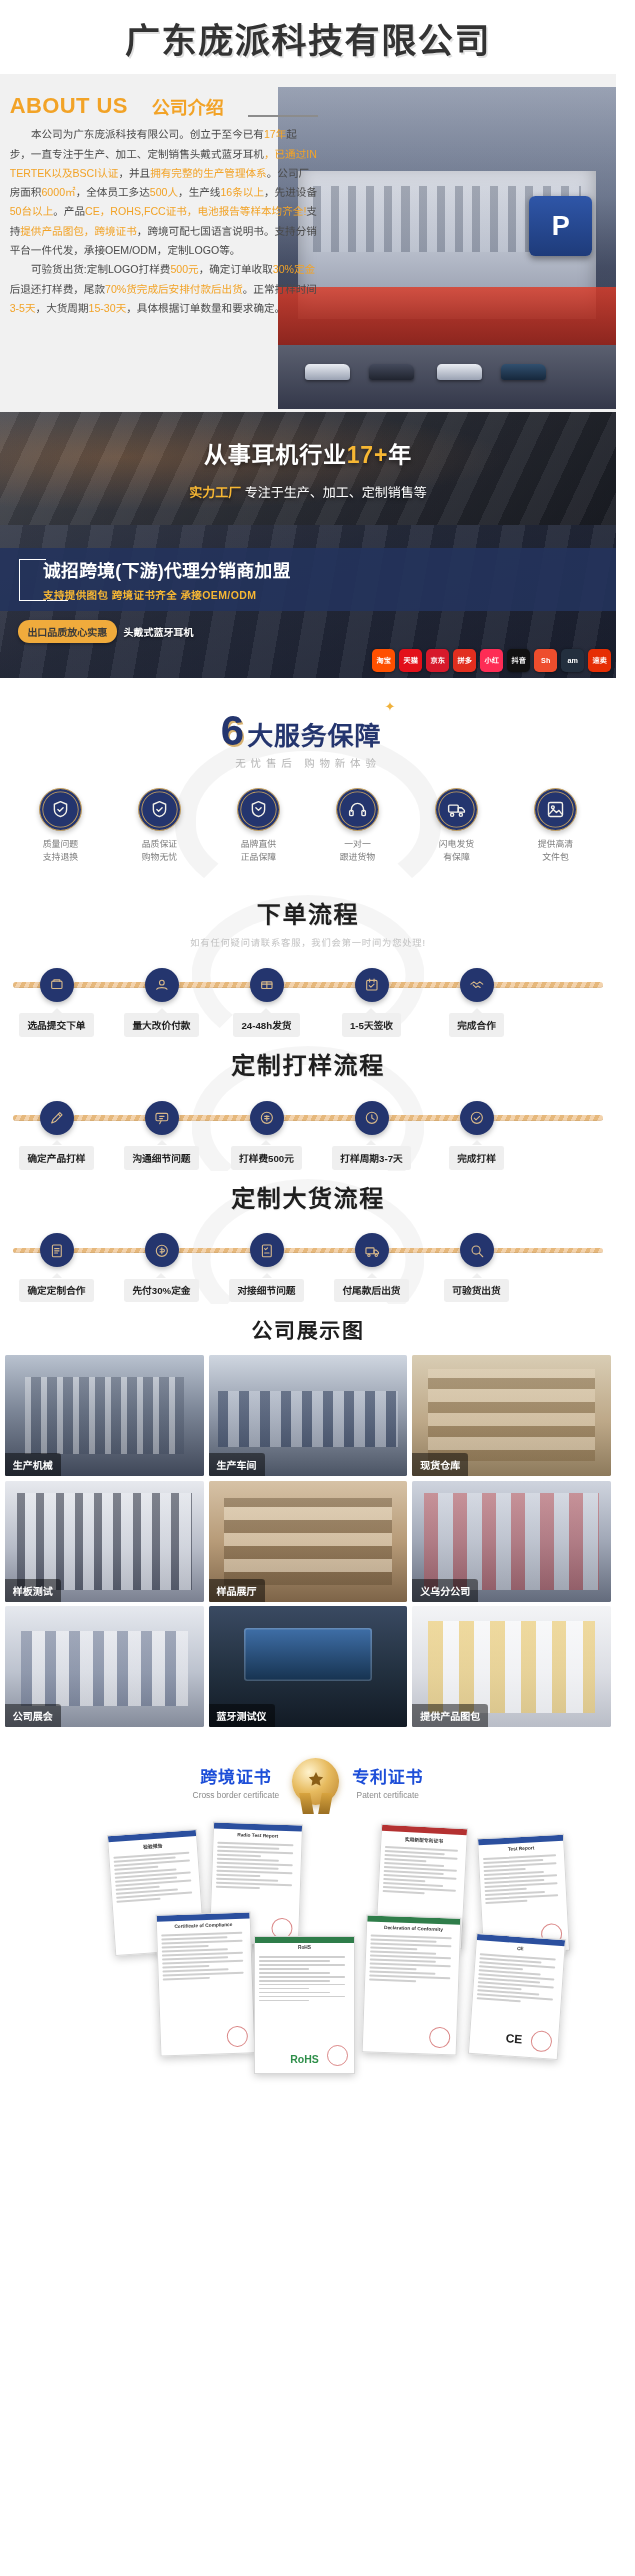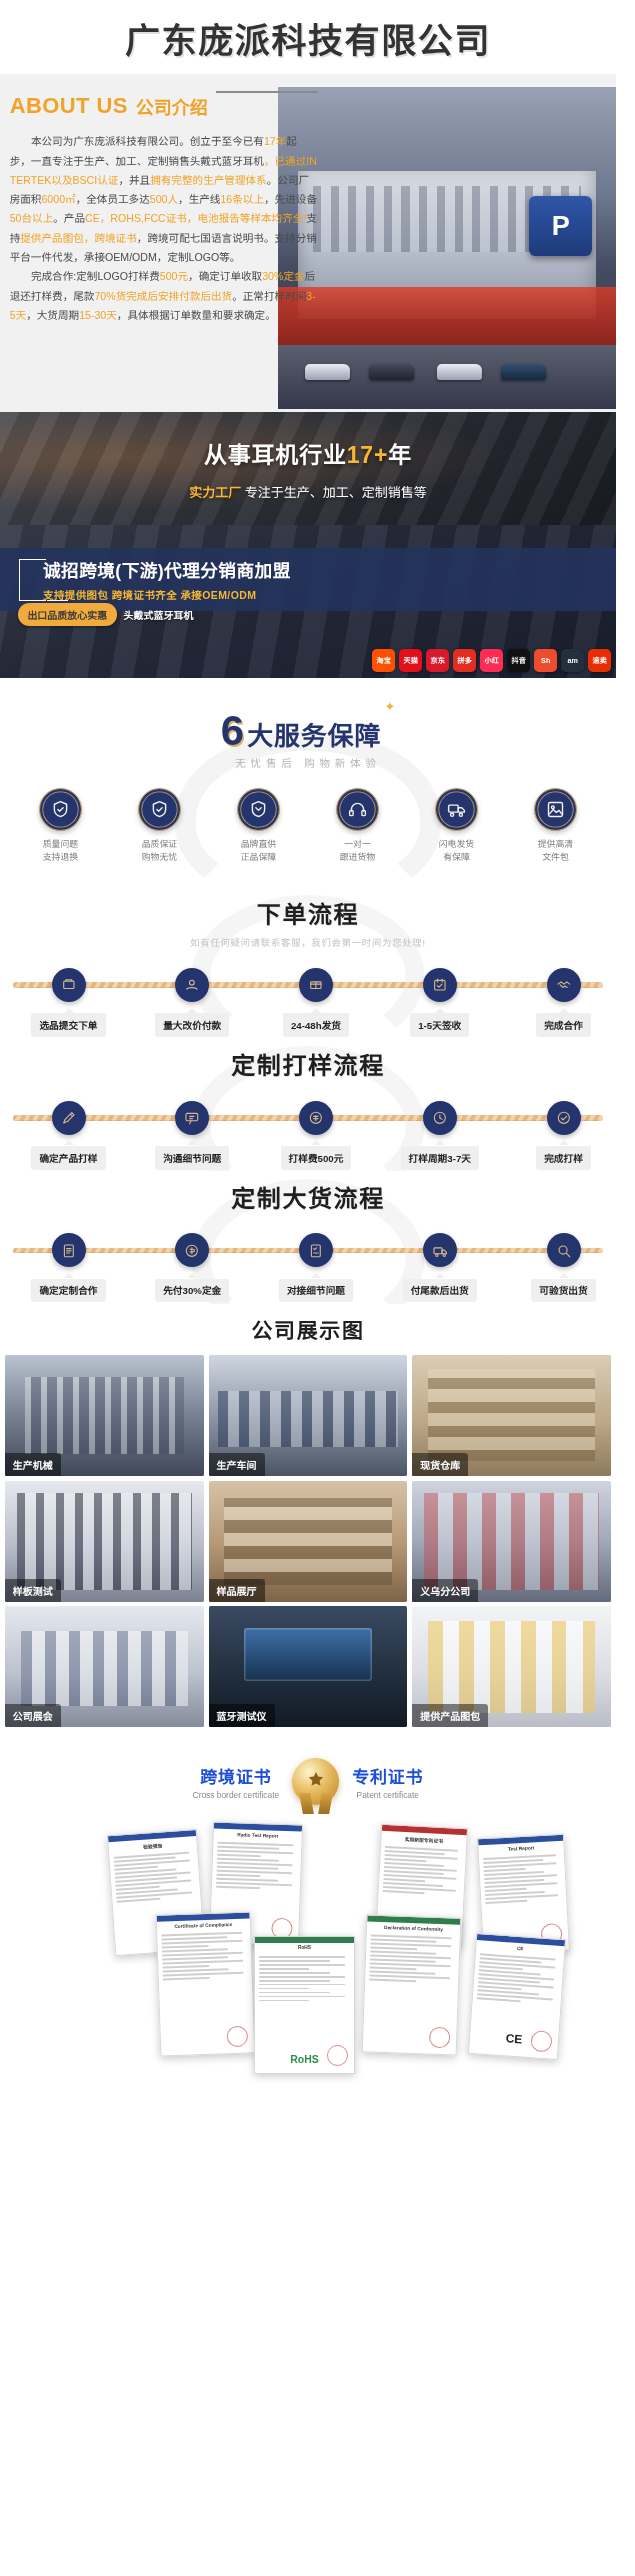--- a/index.html
+++ b/index.html
@@ -75,21 +75,21 @@
     position:absolute; bottom:9%; width:45px; height:16px; border-radius:4.8px 6.4px 3.2px 3.2px;
     background:linear-gradient(180deg,#e9ecf2,#9aa2b3);
     box-shadow:0 1.6px 3.2px rgba(0,0,0,.45);
   }
   .about-photo .car.c1{ left:8%; }
   .about-photo .car.c2{ left:27%; background:linear-gradient(180deg,#444a5c,#20242f); }
   .about-photo .car.c3{ left:47%; }
   .about-photo .car.c4{ left:66%; background:linear-gradient(180deg,#31506f,#16283c); }
 
   .about-body { position: relative; width: 318px; padding: 6.4px 0 0 9.7px; z-index:2; }
-  .about-head { display: flex; align-items: flex-start; gap: 8px; margin-bottom: 13px; }
+  .about-head { display: flex; align-items: flex-end; gap: 24px; margin-bottom: 6px; }
   .about-head .en {
     font-size: 22px; font-weight: bold; color: #f2a327; letter-spacing: 0.4px;
   }
   .about-head .cn { font-size: 18px; color: #f2a327; font-weight: bold; }
   .about-head .rule { flex: 1; height: 2.4px; background: #8c8c8c; position: relative; top: -2.4px; }
 
   .about-text {
     font-size: 10.6px;
     line-height: 1.82;
     color: #4a4a4a;
@@ -138,21 +138,21 @@
   .recruit-band .bracket{
     position:absolute; left:19.3px; top:11.3px; width:27px; height:42px;
     border-left:1.6px solid #fff; border-top:1.6px solid #fff; border-bottom:1.6px solid #fff;
   }
   .recruit-band .bracket:after{
     content:""; position:absolute; left:27px; bottom:-1.6px; width:21px; height:1.6px; background:#fff;
   }
   .recruit-band .t1 { color:#fff; font-size:17.7px; font-weight:bold; letter-spacing:0.4px; }
   .recruit-band .t2 { color:#f7b733; font-size:10.5px; font-weight:bold; margin-top:5.6px; letter-spacing:0.4px;}
 
-  .pill-row { position:absolute; left:17.7px; bottom:52px; display:flex; align-items:center;text-align:center; }
+  .pill-row { position:absolute; left:17.7px; bottom:35px; display:flex; align-items:center;text-align:center; }
   .pill {
     background:#f0ab3c; color:#3b3b3b; font-weight:bold; font-size:10px;
     padding:4px 9.7px; border-radius:11.3px; box-shadow:0 1.6px 3.2px rgba(0,0,0,.35);
   }
   .pill2 { color:#ffffff; font-weight:bold; font-size:10px; margin-left:6.4px;
            text-shadow:0 0.8px 2.4px rgba(0,0,0,.6); }
 
   .platform-row {
     position:absolute; right:4.8px; bottom:6.4px; display:flex; gap:4px; align-items:center;
   }
@@ -201,21 +201,21 @@
     font-size:24px; font-weight:bold; color:#1f1f1f; letter-spacing:1.6px;
     text-shadow:0.8px 0.8px 0 rgba(0,0,0,.08);
   }
   .proc-head .sub { margin-top:4.8px; font-size:9.3px; color:#c2c2c2; letter-spacing:0.8px; }
   .proc-rail { position:relative; z-index:3; margin-top:16px; height:64px; }
   .proc-line {
     position:absolute; left:13px; right:13px; top:17.7px; height:5.6px; border-radius:3.2px;
     background: repeating-linear-gradient(115deg,#e6b87c 0 4px,#f3d3ad 4px 8px);
     box-shadow: inset 0 -0.8px 0 rgba(0,0,0,.08);
   }
-  .proc-nodes { position:absolute; left:16px; right:0; top:0; display:flex; justify-content:space-between; }
+  .proc-nodes { position:absolute; left:4px; right:0; top:0; display:flex; justify-content:flex-start; }
   .proc-node { width:105px; text-align:center; }
   .proc-dot {
     width:34px; height:34px; border-radius:50%; margin:3.2px auto 0;
     background:#24356e; display:flex; align-items:center; justify-content:center;
     box-shadow:0 2.4px 4.8px rgba(0,0,0,.25);
   }
   .proc-dot svg { width:17.7px; height:17.7px; fill:none; stroke:#d8b98a; stroke-width:1.5; }
   .proc-tag {
     position:relative; margin:11.3px auto 0; display:inline-block;
     background:#efefef; color:#1f1f1f; font-size:9.7px; font-weight:bold;
@@ -346,21 +346,21 @@
     </div>
 
     <div class="about-body">
       <div class="about-head">
         <span class="en">ABOUT US</span>
         <span class="cn">公司介绍</span>
         <span class="rule"></span>
       </div>
       <div class="about-text">
         <p><span>本公司为广东庞派科技有限公司。创立于至今已有</span><span class="hl">17年</span><span>起步，一直专注于生产、加工、定制销售</span><span>头戴式蓝牙耳机</span><span class="hl">，已通过INTERTEK以及BSCI认证</span><span>，并且</span><span class="hl">拥有完整的生产管理体系</span><span>。公司厂房面积</span><span class="hl">6000㎡</span><span>，全体员工多达</span><span class="hl">500人</span><span>，生产线</span><span class="hl">16条以上</span><span>，先进设备</span><span class="hl">50台以上</span><span>。产品</span><span class="hl">CE，ROHS,FCC证书，电池报告等样本均齐全!</span><span>支持</span><span class="hl">提供产品图包，跨境证书</span><span>，跨境可配七国语言说明书。支持分销平台一件代发，承接OEM/ODM，定制LOGO等。</span></p>
-        <p><span>完成合作:定制LOGO打样费</span><span class="hl">500元</span><span>，确定订单收取</span><span class="hl">30%定金</span><span>后退还打样费，尾款</span><span class="hl">70%货完成后安排付款后出货</span><span>。正常打样时间</span><span class="hl">3-5天</span><span>，大货周期</span><span class="hl">15-30天</span><span>，具体根据订单数量和要求确定。</span></p>
+        <p><span>可验货出货:定制LOGO打样费</span><span class="hl">500元</span><span>，确定订单收取</span><span class="hl">30%定金</span><span>后退还打样费，尾款</span><span class="hl">70%货完成后安排付款后出货</span><span>。正常打样时间</span><span class="hl">3-5天</span><span>，大货周期</span><span class="hl">15-30天</span><span>，具体根据订单数量和要求确定。</span></p>
       </div>
     </div>
   </div>
 
   <div class="banner17">
     <div class="l1">
       <span>从事耳机行业</span><span class="num">17+</span><span>年</span>
     </div>
     <div class="l2">
       <span class="y">实力工厂</span>

